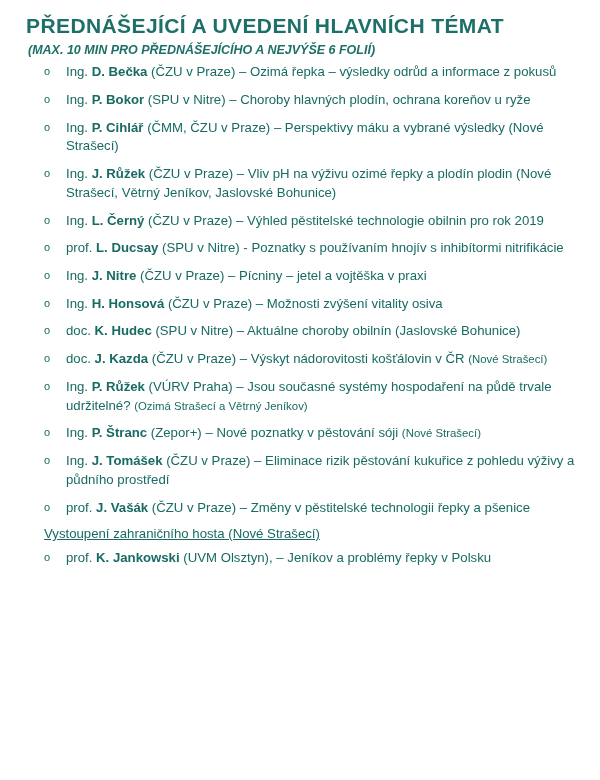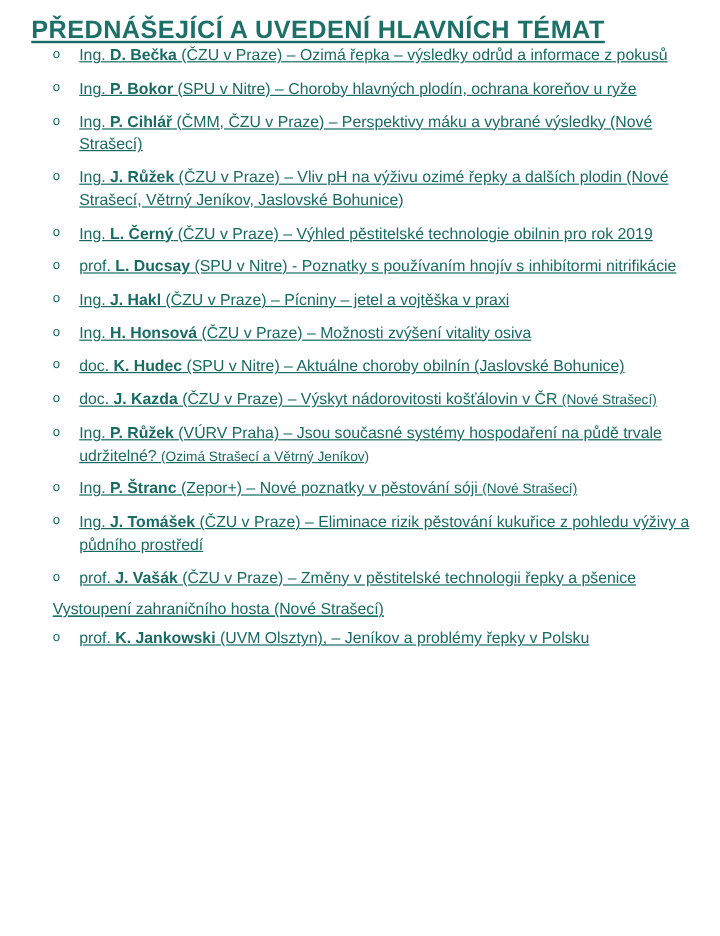--- a/index.html
+++ b/index.html
@@ -13,21 +13,20 @@
     font-family: "Liberation Sans", sans-serif;
     color: #186b63;
     overflow: hidden;
   }
   .page {
     position: relative;
     width: 600px;
     height: 780px;
     box-sizing: border-box;
     padding: 10px 14px 16px 14px;
-    text-decoration: underline;
   }
   .title {
     font-size: 21px;
     font-weight: bold;
     letter-spacing: 0.4px;
     color: #1d7068;
     margin: 4px 0 0 12px;
     line-height: 1.1;
   }
   .subtitle {
@@ -89,42 +88,43 @@
     font-size: 15px;
     font-weight: bold;
   }
 </style>
 </head>
 <body>
 
 <div class="page">
 
   <div class="title">PŘEDNÁŠEJÍCÍ A UVEDENÍ HLAVNÍCH TÉMAT</div>
+  <div class="subtitle">(MAX. 10 MIN PRO PŘEDNÁŠEJÍCÍHO A NEJVÝŠE 6 FOLIÍ)</div>
 
   <ul class="speakers">
     <li>
       <span class="marker">o</span><span>Ing. </span><span class="nm">D. Bečka</span><span> (ČZU v Praze) – Ozimá řepka – výsledky odrůd a informace z pokusů</span><span class="small"></span>
     </li>
     <li>
       <span class="marker">o</span><span>Ing. </span><span class="nm">P. Bokor</span><span> (SPU v Nitre) – Choroby hlavných plodín, ochrana koreňov u ryže</span><span class="small"></span>
     </li>
     <li>
       <span class="marker">o</span><span>Ing. </span><span class="nm">P. Cihlář</span><span> (ČMM, ČZU v Praze) – Perspektivy máku a vybrané výsledky (Nové Strašecí)</span><span class="small"></span>
     </li>
     <li>
-      <span class="marker">o</span><span>Ing. </span><span class="nm">J. Růžek</span><span> (ČZU v Praze) – Vliv pH na výživu ozimé řepky a dalších plodin (Nové Strašecí, Větrný Jeníkov, Jaslovské Bohunice)</span><span class="small"></span>
+      <span class="marker">o</span><span>Ing. </span><span class="nm">J. Růžek</span><span> (ČZU v Praze) – Vliv pH na výživu ozimé řepky a plodín plodin (Nové Strašecí, Větrný Jeníkov, Jaslovské Bohunice)</span><span class="small"></span>
     </li>
     <li>
       <span class="marker">o</span><span>Ing. </span><span class="nm">L. Černý</span><span> (ČZU v Praze) – Výhled pěstitelské technologie obilnin pro rok 2019</span><span class="small"></span>
     </li>
     <li>
       <span class="marker">o</span><span>prof. </span><span class="nm">L. Ducsay</span><span> (SPU v Nitre) - Poznatky s používaním hnojív s inhibítormi nitrifikácie</span><span class="small"></span>
     </li>
     <li>
-      <span class="marker">o</span><span>Ing. </span><span class="nm">J. Hakl</span><span> (ČZU v Praze) –  Pícniny – jetel a vojtěška v praxi</span><span class="small"></span>
+      <span class="marker">o</span><span>Ing. </span><span class="nm">J. Nitre</span><span> (ČZU v Praze) –  Pícniny – jetel a vojtěška v praxi</span><span class="small"></span>
     </li>
     <li>
       <span class="marker">o</span><span>Ing. </span><span class="nm">H. Honsová</span><span> (ČZU v Praze) – Možnosti zvýšení vitality osiva</span><span class="small"></span>
     </li>
     <li>
       <span class="marker">o</span><span>doc. </span><span class="nm">K. Hudec</span><span> (SPU v Nitre) – Aktuálne choroby obilnín (Jaslovské Bohunice)</span><span class="small"></span>
     </li>
     <li>
       <span class="marker">o</span><span>doc. </span><span class="nm">J. Kazda</span><span> (ČZU v Praze) – Výskyt nádorovitosti košťálovin v ČR </span><span class="small">(Nové Strašecí)</span>
     </li>

